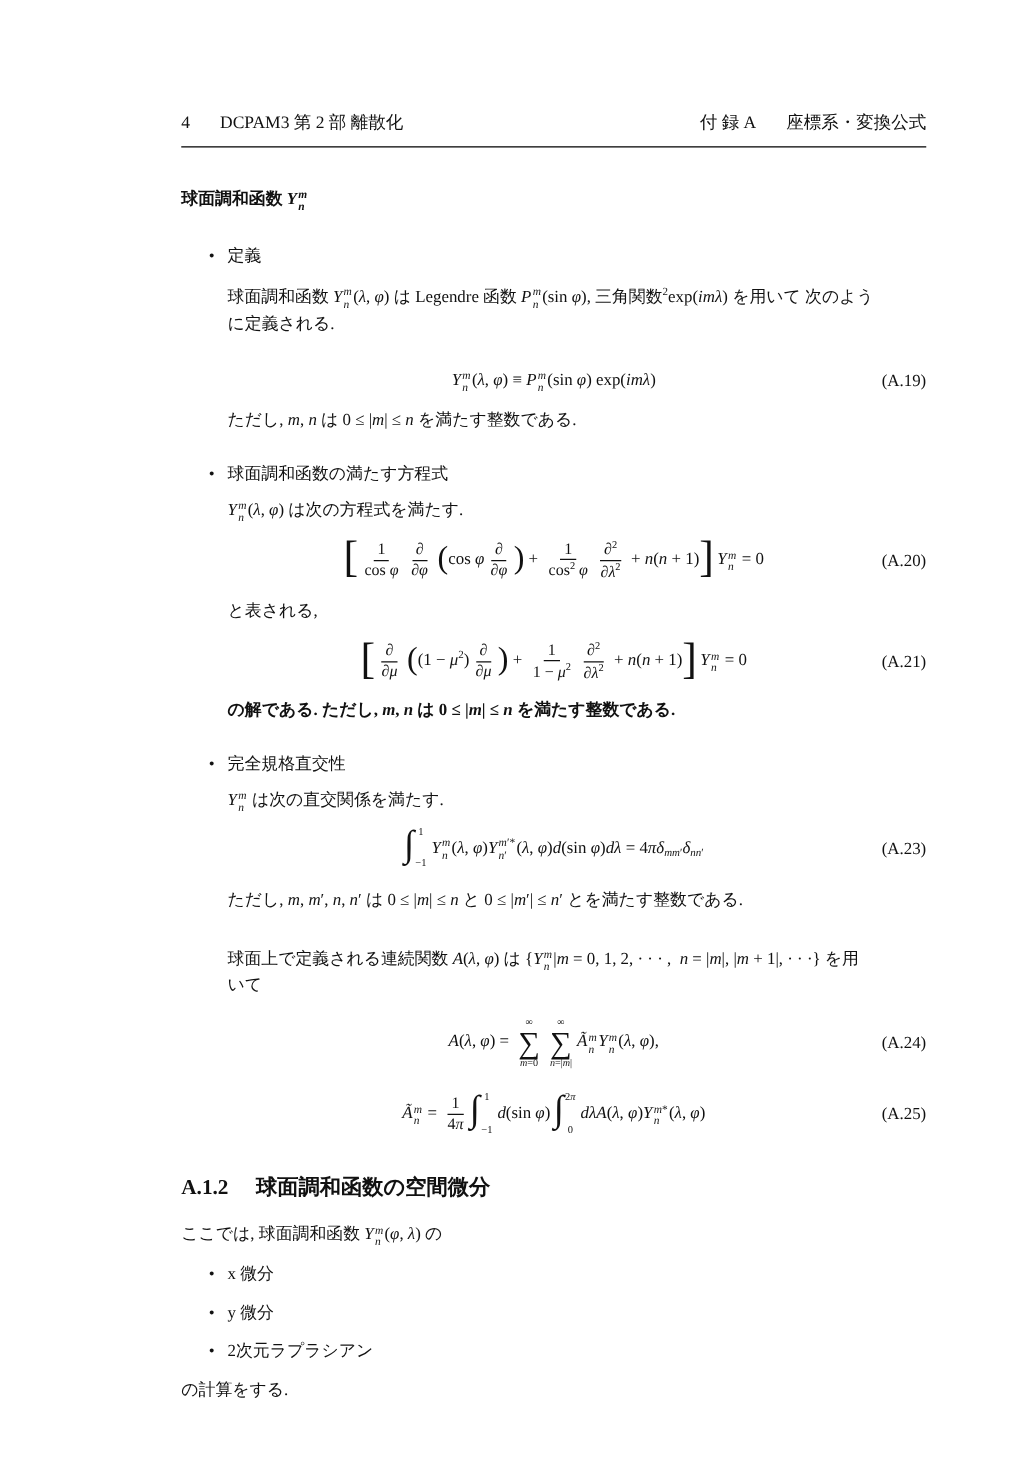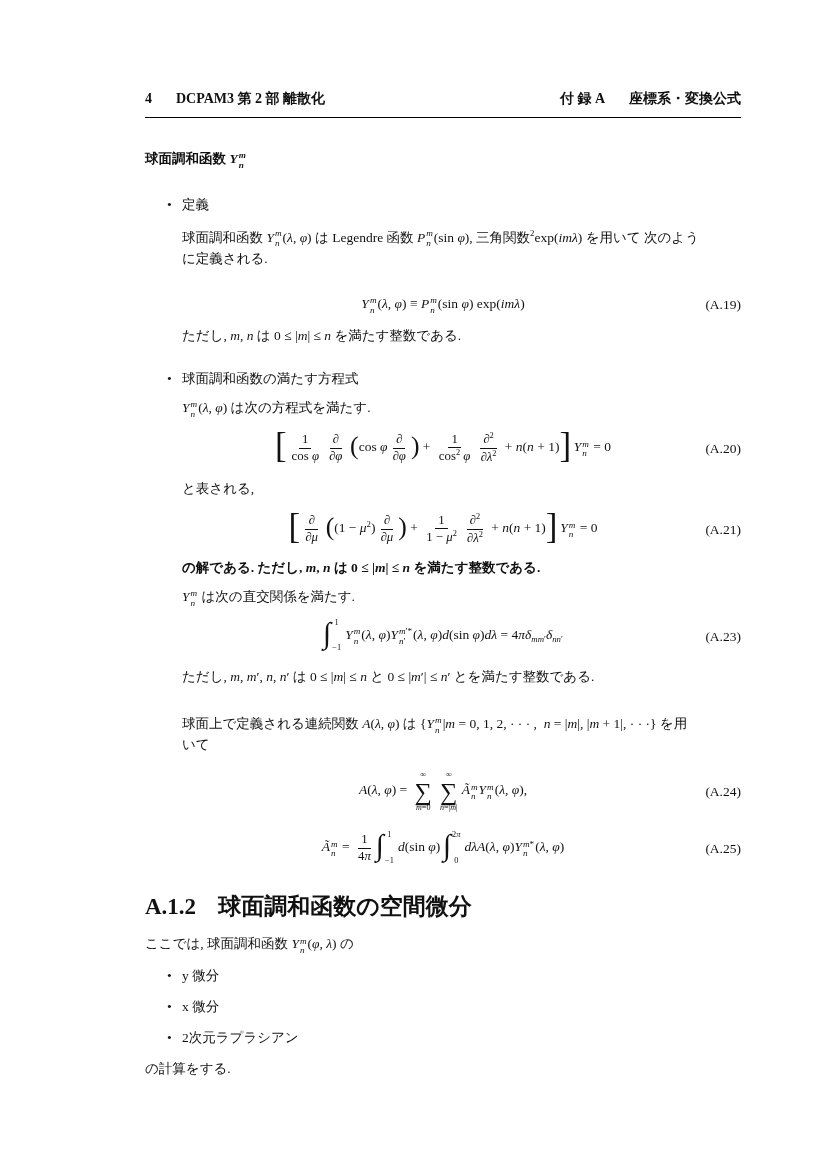--- a/index.html
+++ b/index.html
@@ -2,26 +2,26 @@
 <html><head>
 <meta charset="utf-8">
 <style>
   html,body{margin:0;padding:0;background:#e8e8e8;}
   .page{position:relative;width:826px;height:1169px;background:#ffffff;margin:0 auto;
         font-family:"Liberation Serif","DejaVu Serif",serif;color:#111;overflow:hidden;}
   .content{position:absolute;left:145px;top:0;width:596px;font-size:13.5px;line-height:21px;}
 
   
   .page-header{margin-top:88px;padding-bottom:8px;border-bottom:1.2px solid #000;
-               display:flex;justify-content:space-between;font-weight:bold;font-size:14px;}
+               display:flex;justify-content:space-between;font-weight:normal;font-size:14px;}
   .hgap{display:inline-block;width:24px;}
 
   
   .bold-head{margin-top:30px;font-weight:bold;}
-  .section-head{margin-top:24px;font-weight:bold;font-size:23px;line-height:24px;}
+  .section-head{margin-top:24px;font-weight:bold;font-size:17px;line-height:24px;}
   .section-head .num{margin-right:22px;}
 
   
   .bullet{position:relative;margin-left:37px;}
   .bullet::before{content:'•';position:absolute;left:-15px;top:0;}
   .ibody{margin-left:37px;}
 
   
   .eqrow{position:relative;display:flex;justify-content:center;align-items:center;}
   .eqtag{position:absolute;right:0;top:50%;transform:translateY(-50%);}
@@ -139,20 +139,21 @@
           </span> + <i>n</i>(<i>n</i> + 1)<span class="bk">]</span> <i>Y</i><span class="ss">
             <span class="st"><i>m</i></span>
             <span class="sb"><i>n</i></span>
           </span> = 0</span>
       <span class="eqtag">(A.21)</span>
     </div>
 
 
     <div class="ibody mt4">の解である. ただし, <i>m</i>, <i>n</i> は 0 ≤ |<i>m</i>| ≤ <i>n</i> を満たす整数である.</div>
 
+    <div class="bullet mt22">完全規格直交性</div>
     <div class="ibody mt8"><i>Y</i><span class="ss">
           <span class="st"><i>m</i></span>
           <span class="sb"><i>n</i></span>
         </span> は次の直交関係を満たす.</div>
 
     <div class="eqrow mt6" style="min-height:44px;">
       <span class="eqcenter"><span class="big-int">∫</span><span class="int-lim">
             <span class="t">1</span>
             <span class="b">−1</span>
           </span><i>Y</i><span class="ss">
@@ -214,20 +215,20 @@
 
     <div class="section-head">
       <span class="num">A.1.2</span><span>球面調和函数の空間微分</span>
     </div>
 
     <div class="mt14">ここでは, 球面調和函数 <i>Y</i><span class="ss">
           <span class="st"><i>m</i></span>
           <span class="sb"><i>n</i></span>
         </span>(<i>φ</i>, <i>λ</i>) の</div>
 
+    <div class="bullet mt10">x 微分</div>
     <div class="bullet mt10">y 微分</div>
-    <div class="bullet mt10">x 微分</div>
     <div class="bullet mt10">2次元ラプラシアン</div>
 
     <div class="mt10">の計算をする.</div>
 
   </div>
 </div>
 
 </body></html>

